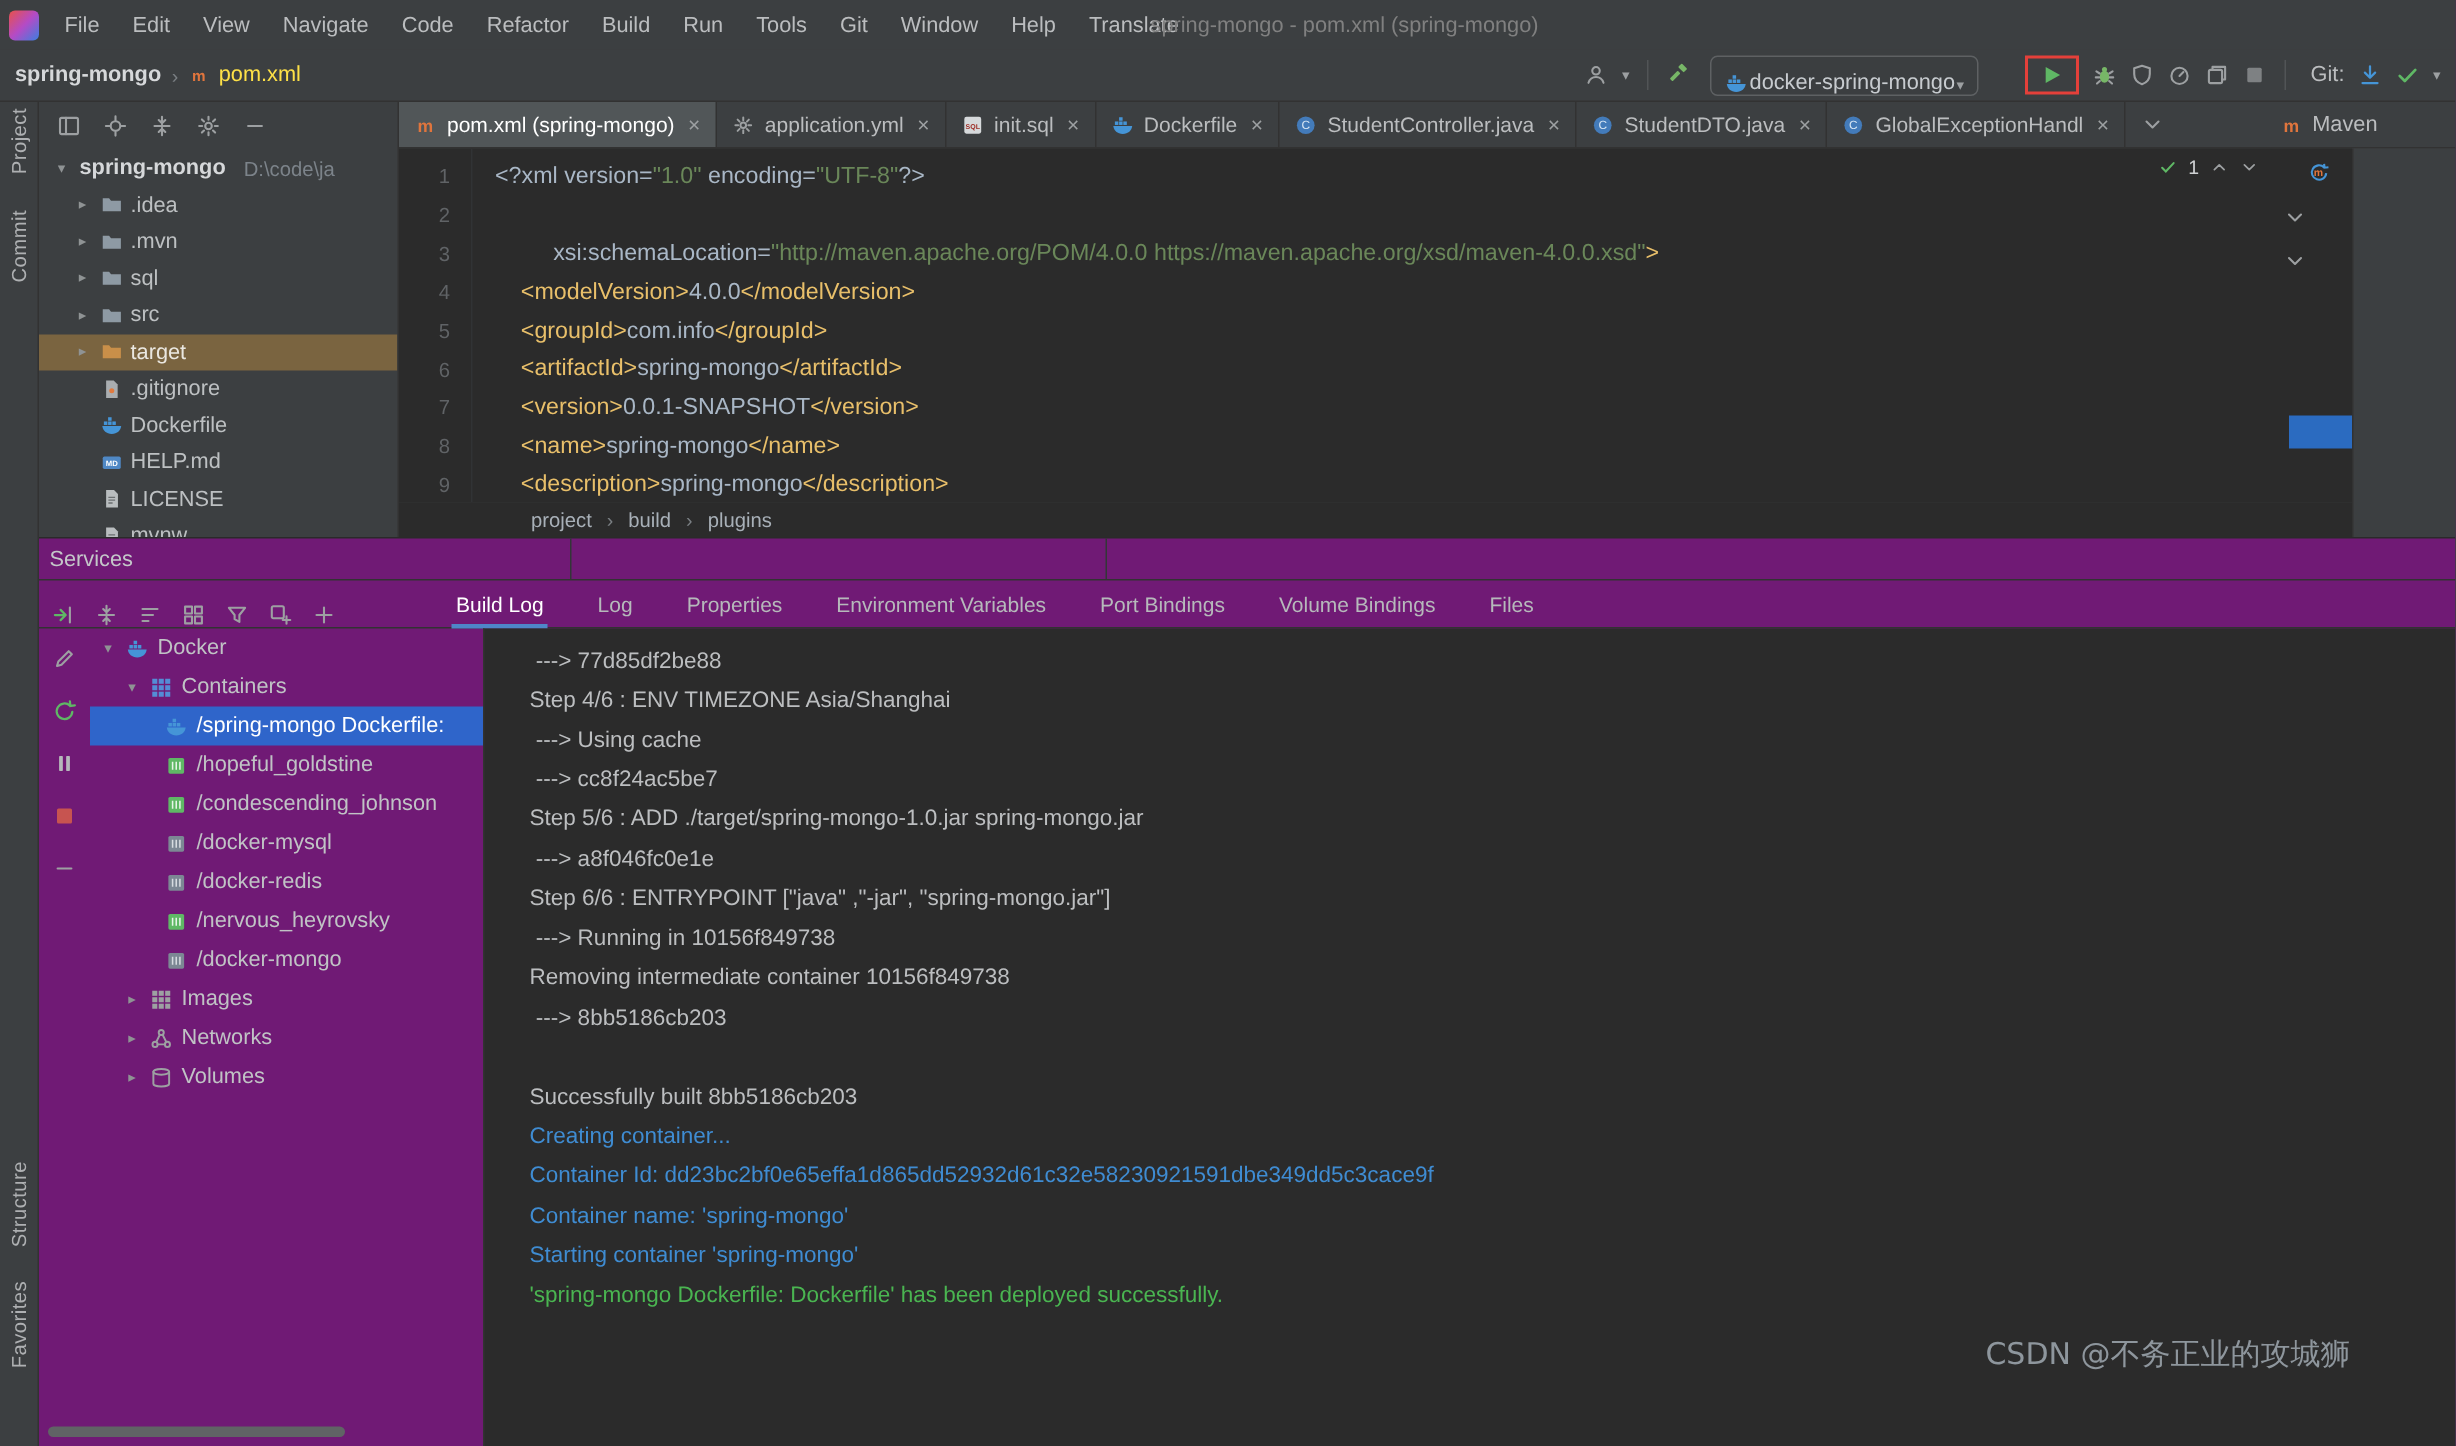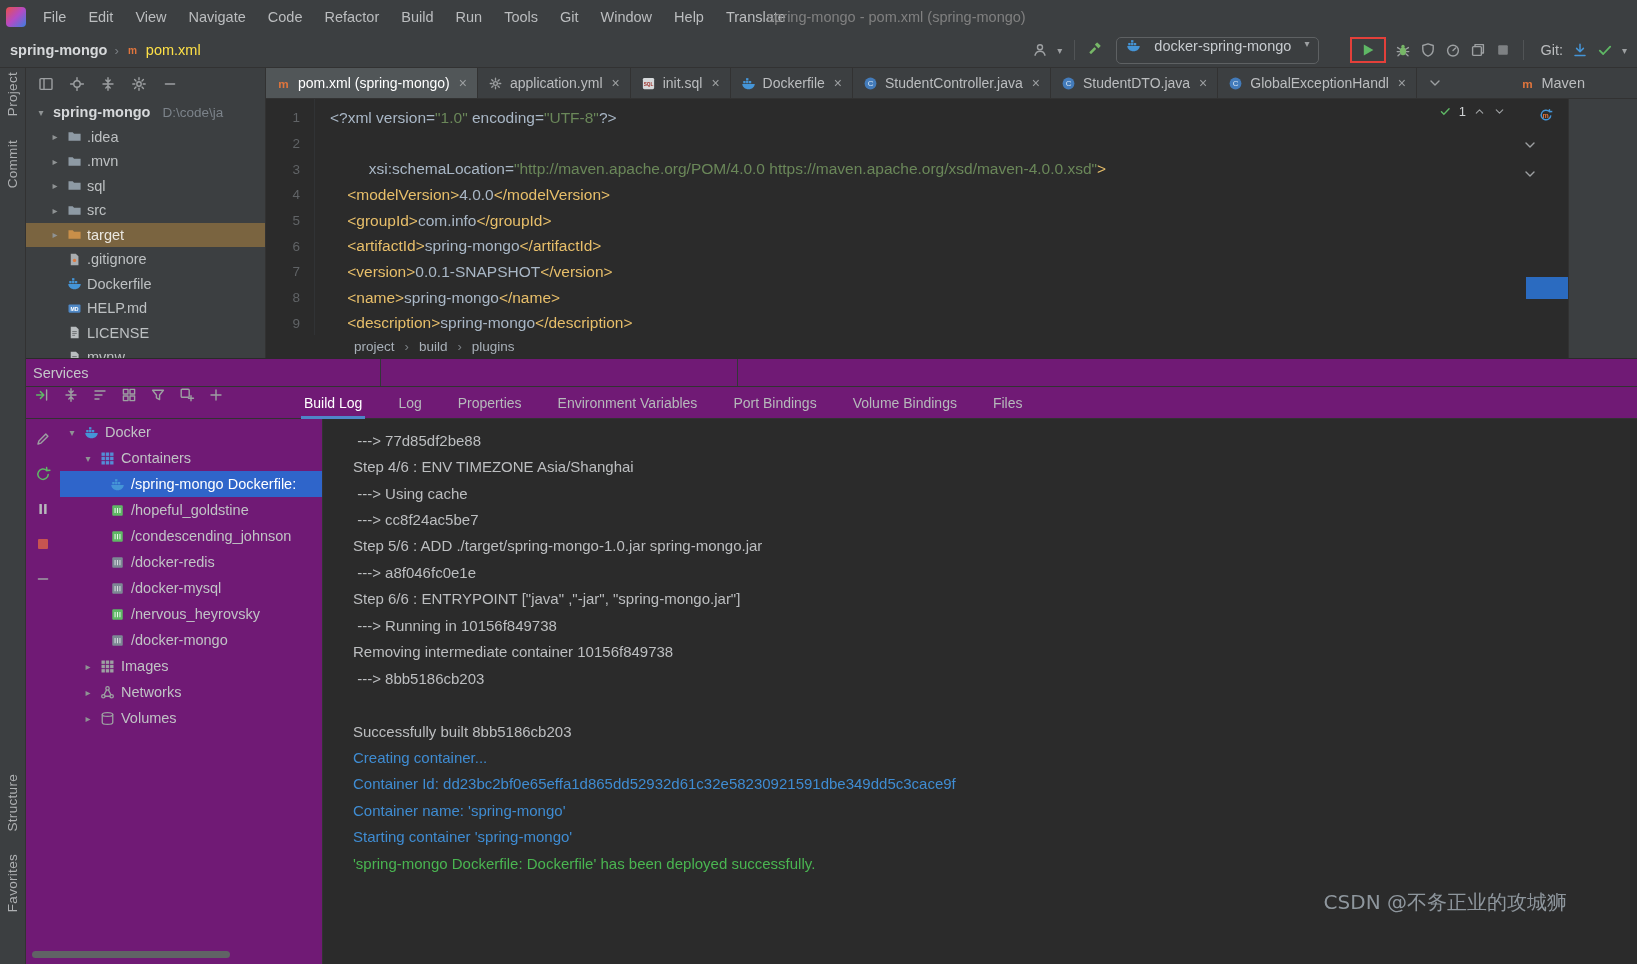--- a/index.html
+++ b/index.html
@@ -19,21 +19,21 @@
   .win-title{position:absolute;left:767px;color:#808080;white-space:nowrap}
 
   
   .navbar{position:absolute;top:33px;left:0;width:100%;height:35px;border-bottom:1px solid #323232;display:flex;align-items:center;justify-content:space-between;padding:0 10px;background:#3c3f41}
   .crumbs{display:flex;align-items:center;gap:7px}
   .crumb{color:#fde047}
   .crumb.bold{font-weight:bold;color:#d6d8da}
   .bc-sep,.ed-sep{color:#7a7f83;font-size:13px}
   .nav-right{display:flex;align-items:center;gap:9px}
   .vsep{width:1px;height:20px;background:#515456;margin:0 3px}
-  .combo{display:flex;align-items:flex-start;gap:13px;height:27px;padding:0 9px;border:1px solid #5e6163;border-radius:5px;background:#3b3e40;margin:0 4px}
+  .combo{display:flex;align-items:flex-end;gap:1px;height:27px;padding:0 9px;border:1px solid #5e6163;border-radius:5px;background:#3b3e40;margin:0 4px}
   .combo-label{color:#c7cbcf;white-space:nowrap}
   .caret{font-size:10px;color:#9da0a2}
   .redbox{border:2px solid #e4403a;padding:3px 8px;display:flex;align-items:center;margin-left:18px}
   .git-label{color:#bbbdbf;margin-left:4px}
 
   
   .stripe-left{position:absolute;left:0;top:68px;width:26px;height:896px;border-right:1px solid #323232;background:#3c3f41}
   .stripe-btn{position:absolute;left:5px;writing-mode:vertical-rl;transform:rotate(180deg);color:#aeb0b2;font-size:13.5px;letter-spacing:.3px;white-space:nowrap}
 
   
@@ -76,21 +76,21 @@
   .ed-crumbs{position:absolute;left:266px;top:335px;right:69px;height:23px;background:#2b2b2b;display:flex;align-items:center;gap:10px;padding-left:88px;font-size:13.5px;color:#9ba3ab}
   .ed-crumb{color:#a8b0b8}
 
   
   .stripe-right{position:absolute;right:0;top:99px;width:69px;height:259px;background:#3c3f41;border-left:1px solid #323232}
 
   
   .services{position:absolute;left:26px;top:358px;width:1611px;height:606px;background:#701a75;border-top:1px solid #2a2a2a}
   .svc-header{height:28px;display:flex;align-items:center;padding-left:7px;color:#c4c7c9;border-bottom:1px solid #323232;position:relative}
   .hdr-div{position:absolute;top:0;width:1px;height:100%;background:#333638}
-  .svc-toolbar{height:32px;display:flex;align-items:flex-start;gap:13px;padding-left:8px;border-bottom:1px solid #323232;position:relative}
+  .svc-toolbar{height:32px;display:flex;align-items:flex-end;gap:13px;padding-left:8px;border-bottom:1px solid #323232;position:relative}
   .svc-tabs{position:absolute;left:278px;top:0;height:32px;display:flex;gap:36px}
   .svc-tab{display:flex;align-items:center;height:100%;position:relative;color:#b6b9bb;font-size:14px;white-space:nowrap}
   .svc-tab.active{color:#fff}
   .svc-tab.active::after{content:"";position:absolute;left:-3px;right:-3px;bottom:0;height:3px;background:#4e86c8}
   .svc-strip{position:absolute;left:0;top:60px;width:34px;bottom:0;display:flex;flex-direction:column;align-items:center;gap:19px;padding-top:12px}
   .svc-tree{position:absolute;left:34px;top:60px;width:262px;bottom:0;font-size:14.5px;overflow:hidden}
   .srow{display:flex;align-items:center;gap:6px;height:26px;white-space:nowrap;color:#c0c3c5}
   .srow .chev{width:12px;font-size:10px;color:#8f9394;text-align:center;flex:none}
   .srow.ind0{padding-left:6px}.srow.ind1{padding-left:22px}.srow.ind2{padding-left:50px}
   .srow.selected{background:#2f65ca;color:#fff}
@@ -713,30 +713,30 @@
           </span>
           <span>/condescending_johnson</span>
         </div>
         <div class="srow ind2">
           <span class="ic ic-tree">
             <svg viewBox="0 0 16 16">
               <rect x="2.4" y="2.4" width="11.2" height="11.2" rx="1.2" fill="#7c8894"></rect>
               <path d="M5.4 5.2v5.6M8 5.2v5.6M10.6 5.2v5.6" stroke="#d7dce0" stroke-width="1.1"></path>
             </svg>
           </span>
-          <span>/docker-redis</span>
+          <span>/docker-mysql</span>
         </div>
         <div class="srow ind2">
           <span class="ic ic-tree">
             <svg viewBox="0 0 16 16">
               <rect x="2.4" y="2.4" width="11.2" height="11.2" rx="1.2" fill="#7c8894"></rect>
               <path d="M5.4 5.2v5.6M8 5.2v5.6M10.6 5.2v5.6" stroke="#d7dce0" stroke-width="1.1"></path>
             </svg>
           </span>
-          <span>/docker-mysql</span>
+          <span>/docker-redis</span>
         </div>
         <div class="srow ind2">
           <span class="ic ic-tree">
             <svg viewBox="0 0 16 16">
               <rect x="2.4" y="2.4" width="11.2" height="11.2" rx="1.2" fill="#5fb865"></rect>
               <path d="M5.4 5.2v5.6M8 5.2v5.6M10.6 5.2v5.6" stroke="#e8f5e9" stroke-width="1.1"></path>
             </svg>
           </span>
           <span>/nervous_heyrovsky</span>
         </div>

